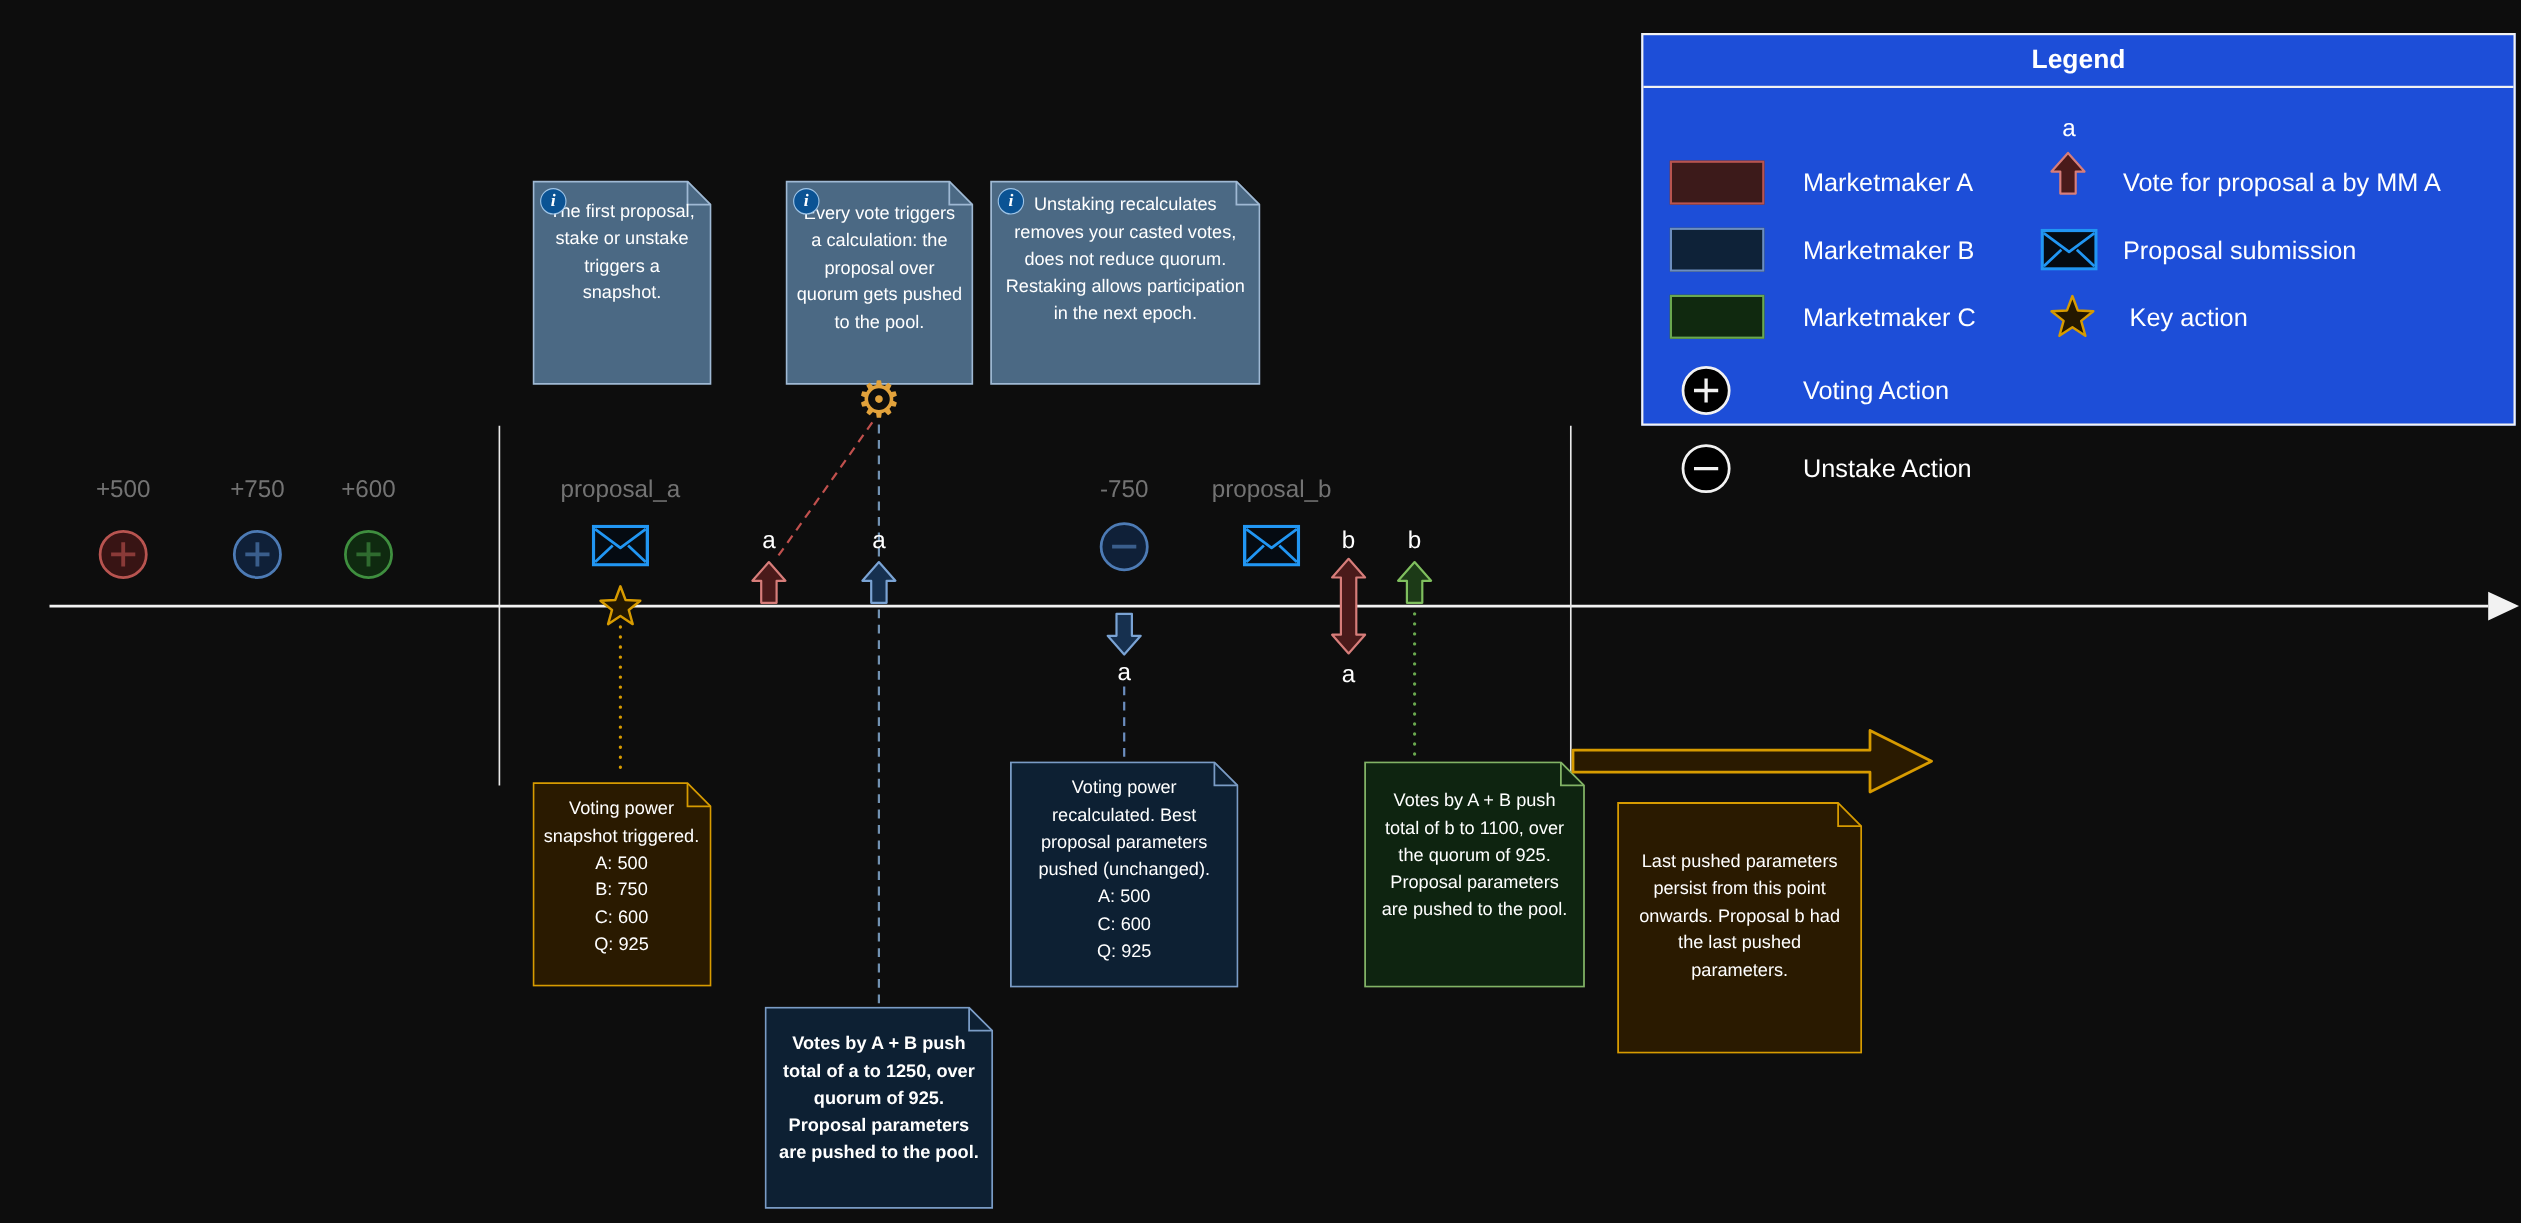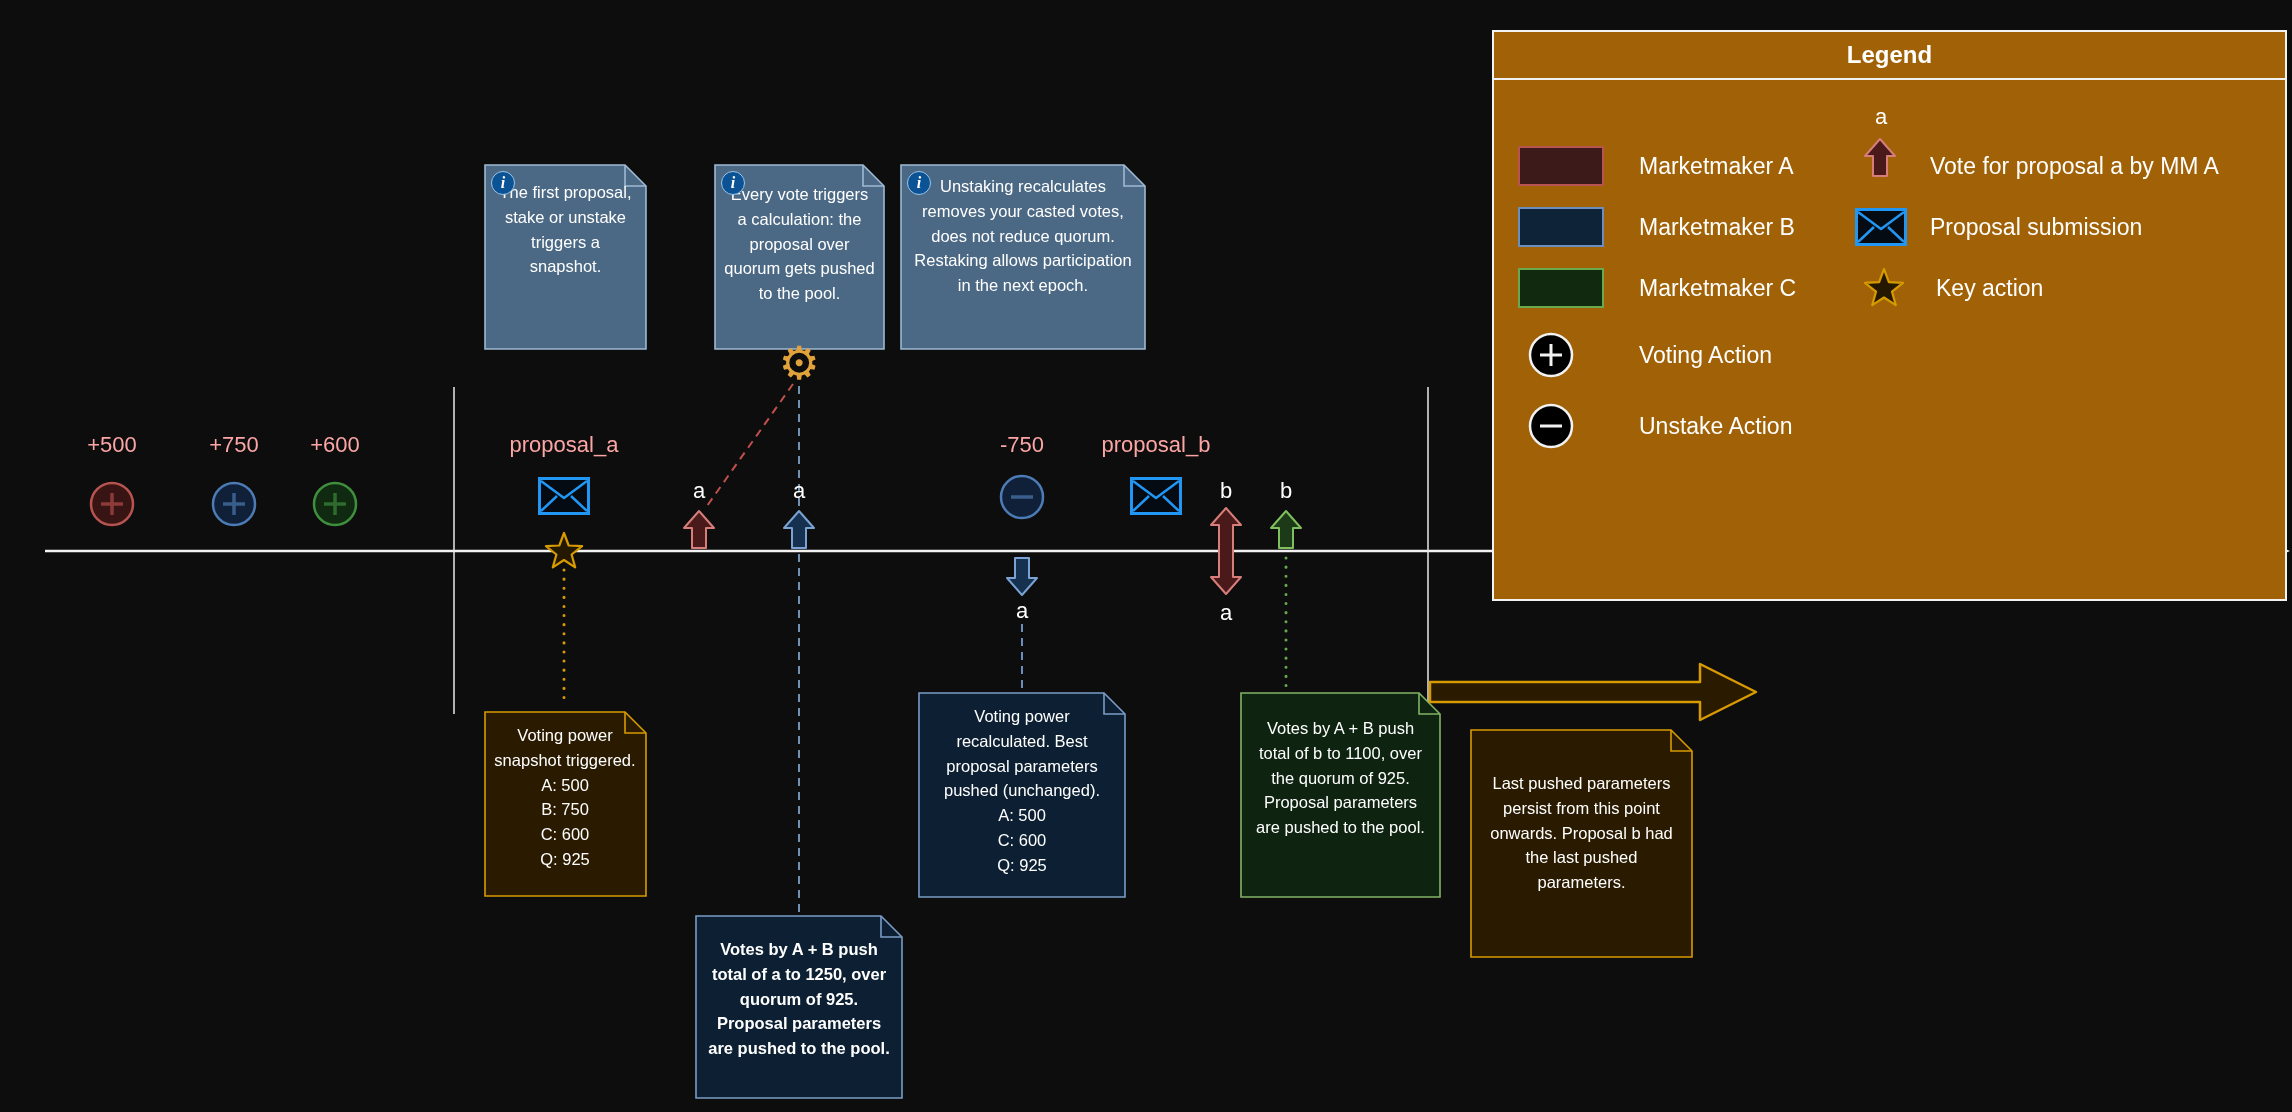--- a/index.html
+++ b/index.html
@@ -1,36 +1,36 @@
 <!DOCTYPE html>
 <html><head>
 <meta charset="utf-8">
 <style>
   html,body{margin:0;padding:0;background:#0d0d0d;}
   #canvas{position:relative;width:2292px;height:1112px;background:#0d0d0d;overflow:hidden;
           font-family:"Liberation Sans","DejaVu Sans",sans-serif;color:#fff;}
   #wires{position:absolute;left:0;top:0;z-index:0;}
-  .tlabel{position:absolute;text-align:center;font-size:22px;color:#fca5a5;z-index:3;}
+  .tlabel{position:absolute;text-align:center;font-size:22px;color:#737373;z-index:3;}
   .tag{position:absolute;text-align:center;font-size:22px;color:#fff;z-index:3;}
   .icon-svg{position:absolute;z-index:3;display:block;}
   .gear{position:absolute;z-index:4;font-size:46px;line-height:1;color:#e2a23b;text-align:center;}
   
   .note{position:absolute;z-index:2;font-size:16.5px;line-height:1.5;text-align:center;color:#fff;}
   .note-bg{position:absolute;left:0;top:0;z-index:0;}
   .note-inner{position:relative;z-index:1;padding:12px 10px 8px;}
   .note-slate{--stroke:#9fb9d4;--fill:#4b6984;}
   .note-orange{--stroke:#d79b00;--fill:#2a1a00;}
   .note-blue{--stroke:#7a9cc6;--fill:#0d2033;}
   .note-green{--stroke:#82b366;--fill:#0e2410;}
   .info-icon{position:absolute;left:7px;top:7px;width:22px;height:22px;border-radius:50%;
              background:#0b5394;border:1px solid #9fc5e8;color:#fff;z-index:2;
              font-family:"Liberation Serif","DejaVu Serif",serif;font-style:italic;font-weight:bold;
              font-size:16px;line-height:21px;text-align:center;}
   
-  #legend{position:absolute;left:1492px;top:30px;width:795px;height:571px;background:#a16207;
+  #legend{position:absolute;left:1492px;top:30px;width:795px;height:357px;background:#1d4ed8;
           border:2px solid #f2f2f2;box-sizing:border-box;z-index:5;}
   #legend .hdr{height:46px;border-bottom:2px solid #f2f2f2;display:flex;align-items:center;
                justify-content:center;font-size:24px;font-weight:bold;}
   .legend-label{position:absolute;font-size:23px;color:#fff;white-space:nowrap;}
   .swatch{position:absolute;width:86px;height:40px;box-sizing:border-box;}
   .swatch-a{background:#3c1a1a;border:2px solid #b85450;}
   .swatch-b{background:#0e2238;border:2px solid #6c8ebf;}
   .swatch-c{background:#10290f;border:2px solid #6aa84f;}
 </style>
 </head>

